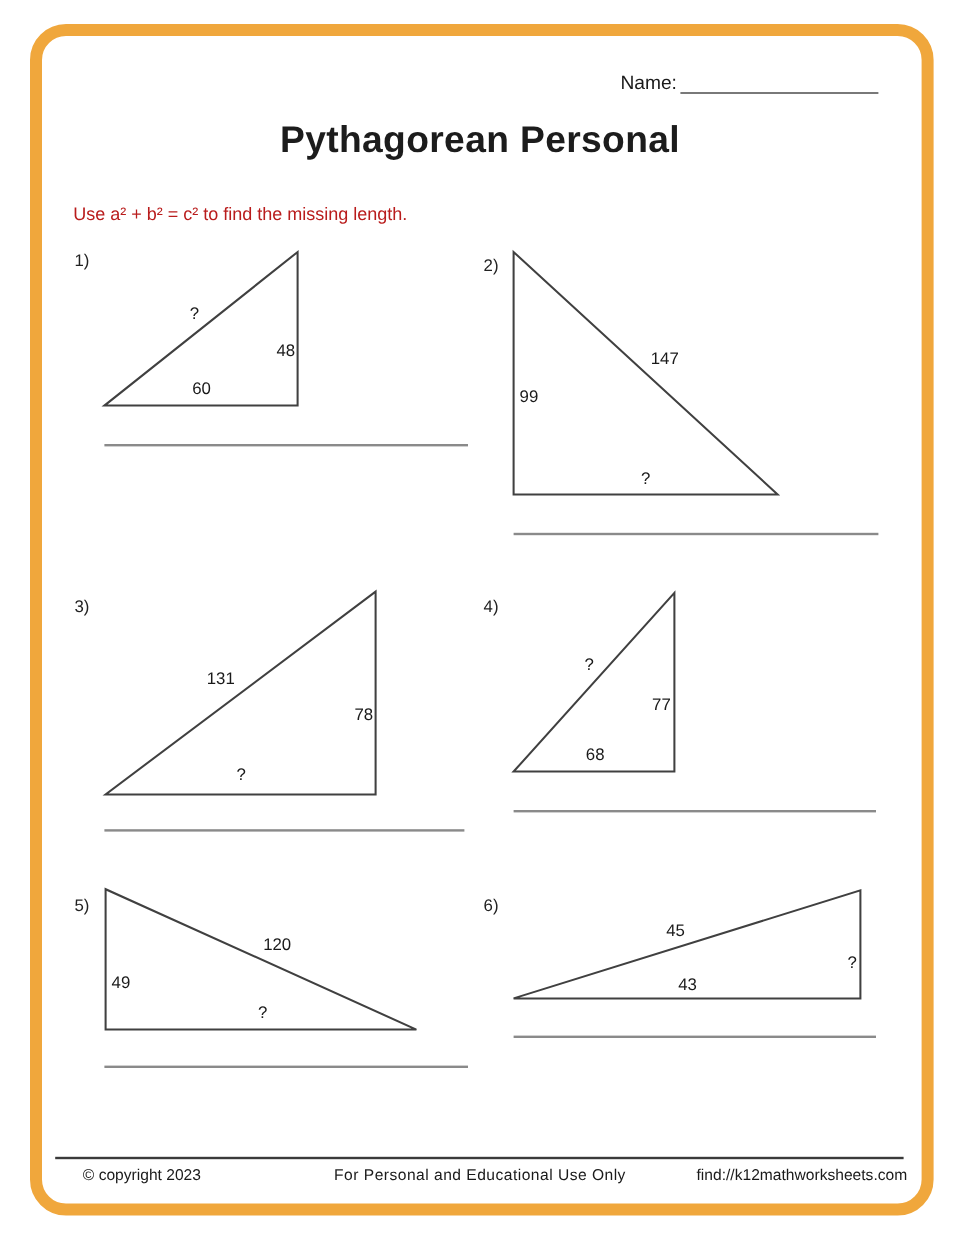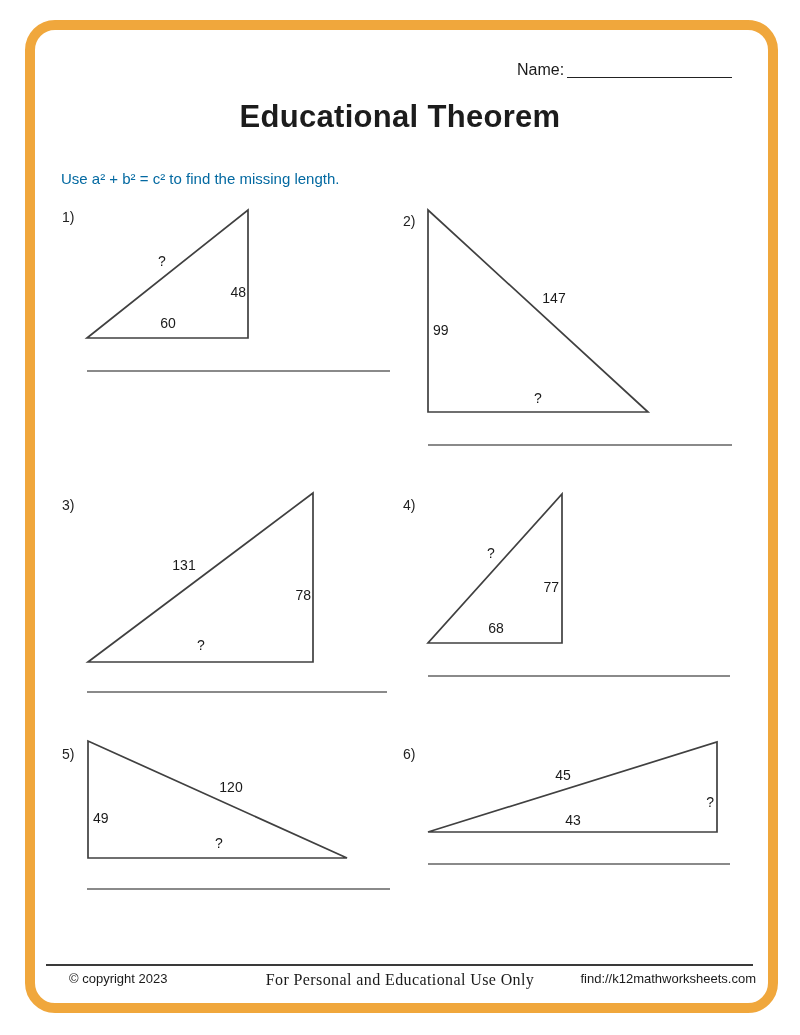--- a/index.html
+++ b/index.html
@@ -11,53 +11,53 @@
     position:absolute; left:25px; top:20px; width:733px; height:973px;
     border:10px solid var(--border-accent,#F0A73C); border-radius:30px;
   }
   .name-label { position:absolute; left:517px; top:61px; font-size:16px; }
   .name-line  { position:absolute; left:567px; top:61px; width:165px; height:16px;
                 border-bottom:1.6px solid #222222; }
   .title {
     position:absolute; left:0; top:99px; width:800px; text-align:center;
     font-size:31px; font-weight:bold; letter-spacing:0.3px; color:#1c1c1c;
   }
-  .instruction { position:absolute; left:61px; top:170px; font-size:15px; color:#0369a1; }
+  .instruction { position:absolute; left:61px; top:170px; font-size:15px; color:#b91c1c; }
   .pnum { position:absolute; font-size:14px; color:#222222; }
   #p1n { left:62px;  top:209px; }  #p2n { left:403px; top:213px; }
   #p3n { left:62px;  top:497px; }  #p4n { left:403px; top:497px; }
   #p5n { left:62px;  top:746px; }  #p6n { left:403px; top:746px; }
   .fig { position:absolute; }
   #f1 { left:80px;  top:200px; }  #f2 { left:420px; top:200px; }
   #f3 { left:80px;  top:485px; }  #f4 { left:420px; top:485px; }
   #f5 { left:80px;  top:730px; }  #f6 { left:420px; top:730px; }
   .fig polygon { fill:none; stroke:var(--triangle-stroke,#404040); stroke-width:1.7; }
   .fig text { font-size:14px; fill:#1a1a1a; font-family:"Liberation Sans", sans-serif; }
   .ans { position:absolute; height:2px; background:var(--answer-line,#8A8A8A); }
   #a1 { left:87px;  top:370px; width:303px; }
   #a2 { left:428px; top:444px; width:304px; }
   #a3 { left:87px;  top:691px; width:300px; }
   #a4 { left:428px; top:675px; width:302px; }
   #a5 { left:87px;  top:888px; width:303px; }
   #a6 { left:428px; top:863px; width:302px; }
   .footer-line { position:absolute; left:46px; top:964px; width:707px; height:2px; background:#3a3a3a; }
   .f-copy  { position:absolute; left:48px; top:971px; font-size:13px;margin-left:21px; }
-  .f-usage { position:absolute; left:0; top:971px; width:800px; text-align:center; font-size:16px; letter-spacing:0.4px;font-family:Liberation Serif, serif; }
+  .f-usage { position:absolute; left:0; top:971px; width:800px; text-align:center; font-size:13px; letter-spacing:0.4px; }
   .f-site  { position:absolute; right:44px; top:971px; font-size:13px; }
 </style>
 </head>
 <body>
 
 <div class="page">
   <div class="frame"></div>
 
   <span class="name-label">Name:</span>
   <div class="name-line"></div>
 
-  <h1 class="title" style="margin:0;">Educational Theorem</h1>
+  <h1 class="title" style="margin:0;">Pythagorean Personal</h1>
   <p class="instruction" style="margin:0;">Use a² + b² = c² to find the missing length.</p>
 
   <span class="pnum" id="p1n">1)</span>
   <svg class="fig" id="f1" width="320" height="145" viewBox="0 0 320 145">
     <polygon points="7,138 168,138 168,10"></polygon>
     <text x="82" y="66" text-anchor="middle">?</text>
     <text x="166" y="97" text-anchor="end">48</text>
     <text x="88" y="128" text-anchor="middle">60</text>
   </svg>
   <div class="ans" id="a1"></div>

